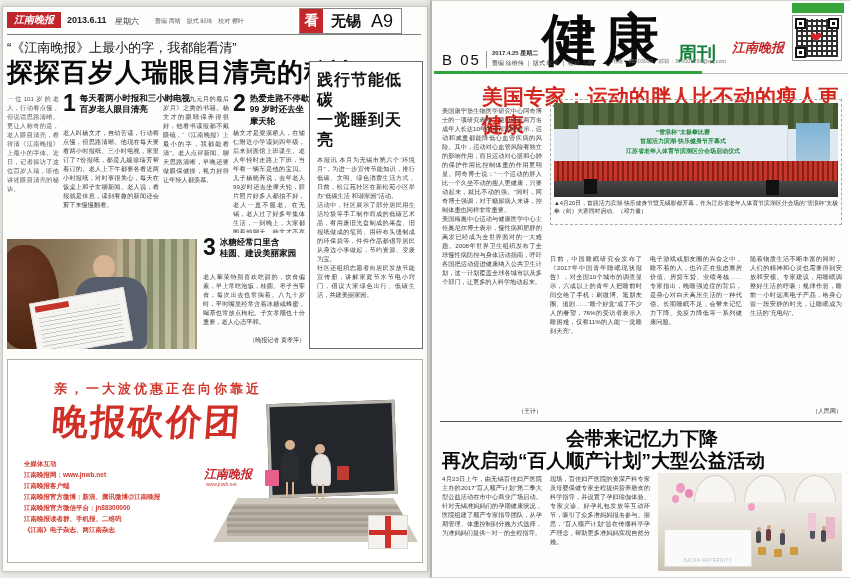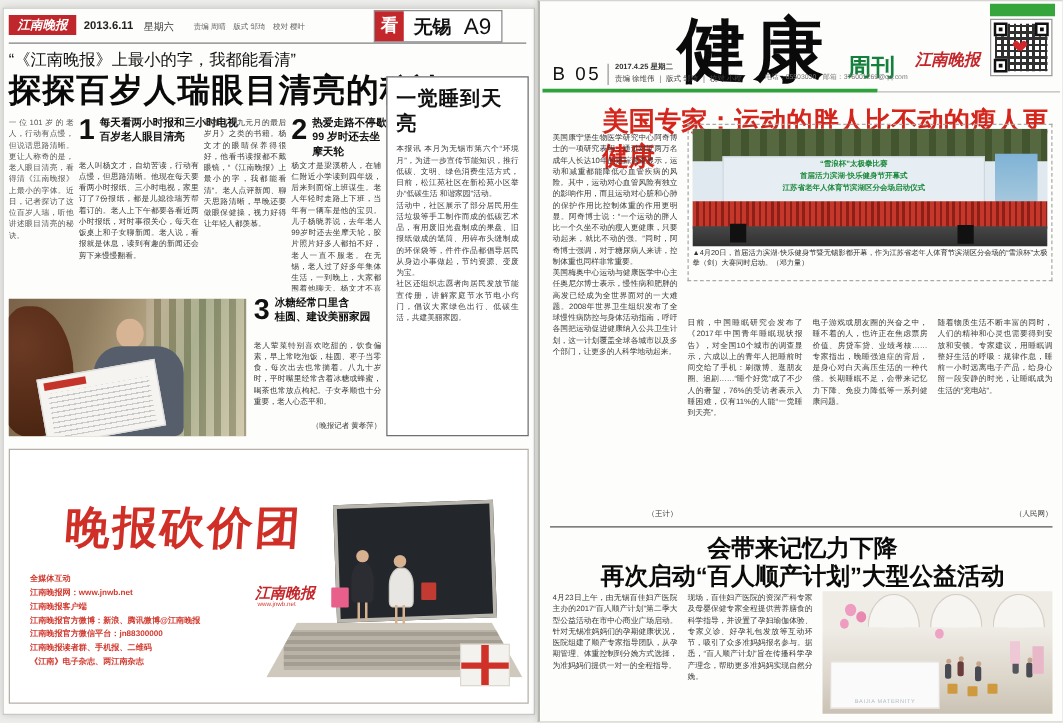--- a/index.html
+++ b/index.html
@@ -138,27 +138,29 @@
       <span class="sec-titles">
           <span style="display:block">冰糖经常口里含</span>
           <span style="display:block">桂圆、建设美丽家园</span>
         </span>
     </div>
     <div class="abs body-txt" style="left:196px;top:180px;width:102px;height:60px;">老人荤菜特别喜欢吃甜的，饮食偏素，早上常吃泡饭，桂圆、枣子当零食，每次出去也常揣着。八九十岁时，平时嘴里经常含着冰糖或蜂蜜，喝茶也常放点枸杞。子女孝顺也十分重要，老人心态平和。</div>
     <div class="abs credit" style="left:196px;top:243px;width:102px;">（晚报记者 黄孝萍）</div>
   </div>
 
   <div class="abs sidebar" style="left:306px;top:54px;width:114px;height:288px;">
+    <h3>践行节能低碳</h3>
     <h3>一觉睡到天亮</h3>
     <div class="body-txt prelines" style="margin-top:6px;height:230px;">本报讯 本月为无锡市第六个“环境月”，为进一步宣传节能知识，推行低碳、文明、绿色消费生活方式，日前，松江苑社区在新松苑小区举办“低碳生活 和谐家园”活动。
 活动中，社区展示了部分居民用生活垃圾等手工制作而成的低碳艺术品，有用废旧光盘制成的果盘、旧报纸做成的笔筒、用碎布头缝制成的环保袋等，件件作品都倡导居民从身边小事做起，节约资源、变废为宝。
 社区还组织志愿者向居民发放节能宣传册，讲解家庭节水节电小窍门，倡议大家绿色出行、低碳生活，共建美丽家园。</div>
   </div>
 
   <div class="abs ad-box" style="left:4px;top:352px;width:414px;height:202px;">
+    <div class="abs" style="left:46px;top:20px;font-size:13px;font-weight:bold;color:#d0392e;letter-spacing:3px;">亲，一大波优惠正在向你靠近</div>
     <div class="abs" style="left:44px;top:38px;font-size:36px;font-weight:900;color:#cf2f26;letter-spacing:2px;transform:skewX(-4deg);">晚报砍价团</div>
 
     <div class="abs" style="left:16px;top:98px;">
       <div class="ad-line">全媒体互动</div>
       <div class="ad-line">江南晚报网：www.jnwb.net</div>
       <div class="ad-line">江南晚报客户端</div>
       <div class="ad-line">江南晚报官方微博：新浪、腾讯微博@江南晚报</div>
       <div class="ad-line">江南晚报官方微信平台：jn88300000</div>
       <div class="ad-line">江南晚报读者群、手机报、二维码</div>
       <div class="ad-line">《江南》电子杂志、两江南杂志</div>
@@ -233,21 +235,21 @@
   <div class="abs" style="left:118px;top:254px;width:292px;height:150px;display:flex;gap:8px;">
     <div class="body-txt" style="flex:1;height:150px;">日前，中国睡眠研究会发布了《2017年中国青年睡眠现状报告》，对全国10个城市的调查显示，六成以上的青年人把睡前时间交给了手机：刷微博、逛朋友圈、追剧……“睡个好觉”成了不少人的奢望，76%的受访者表示入睡困难，仅有11%的人能“一觉睡到天亮”。</div>
     <div class="body-txt" style="flex:1;height:150px;">电子游戏或朋友圈的兴奋之中，睡不着的人，也许正在焦虑票房价值、房贷车贷、业绩考核……专家指出，晚睡强迫症的背后，是身心对白天高压生活的一种代偿。长期睡眠不足，会带来记忆力下降、免疫力降低等一系列健康问题。</div>
     <div class="body-txt" style="flex:1;height:150px;">随着物质生活不断丰富的同时，人们的精神和心灵也需要得到安放和安顿。专家建议，用睡眠调整好生活的呼吸：规律作息，睡前一小时远离电子产品，给身心留一段安静的时光，让睡眠成为生活的“充电站”。</div>
   </div>
   <div class="abs credit" style="left:318px;top:406px;width:92px;">（人民网）</div>
 
   <div class="abs" style="left:8px;top:420px;width:402px;height:1px;background:#555;"></div>
 
   <div class="abs" style="left:10px;top:425px;width:400px;text-align:center;font-size:19px;font-weight:900;color:#0a0a0a;">会带来记忆力下降</div>
-  <div class="abs" style="left:10px;top:447px;width:400px;text-align:center;font-size:19px;font-weight:900;color:#0a0a0a;">再次启动“百人顺产计划”大型公益活动</div>
+  <div class="abs" style="left:10px;top:447px;width:400px;text-align:left;font-size:19px;font-weight:900;color:#0a0a0a;">再次启动“百人顺产计划”大型公益活动</div>
   <div class="abs body-txt" style="left:10px;top:474px;width:100px;height:94px;">4月23日上午，由无锡百佳妇产医院主办的2017“百人顺产计划”第二季大型公益活动在市中心商业广场启动。针对无锡准妈妈们的孕期健康状况，医院组建了顺产专家指导团队，从孕期管理、体重控制到分娩方式选择，为准妈妈们提供一对一的全程指导。</div>
   <div class="abs body-txt" style="left:118px;top:474px;width:100px;height:94px;">现场，百佳妇产医院的资深产科专家及母婴保健专家全程提供营养膳食的科学指导，并设置了孕妇瑜伽体验、专家义诊、好孕礼包发放等互动环节，吸引了众多准妈妈报名参与。据悉，“百人顺产计划”旨在传播科学孕产理念，帮助更多准妈妈实现自然分娩。</div>
 
   <div class="abs photo-mall" style="left:226px;top:472px;width:184px;height:98px;">
     <div class="arch" style="left:36px;top:2px;"></div>
     <div class="arch" style="left:86px;top:2px;"></div>
     <div class="arch" style="left:136px;top:2px;"></div>
     <div class="balloon" style="left:18px;top:10px;width:9px;height:10px;"></div>
     <div class="balloon" style="left:27px;top:16px;width:8px;height:9px;background:#e989b2;"></div>
     <div class="balloon" style="left:14px;top:22px;width:7px;height:8px;"></div>

